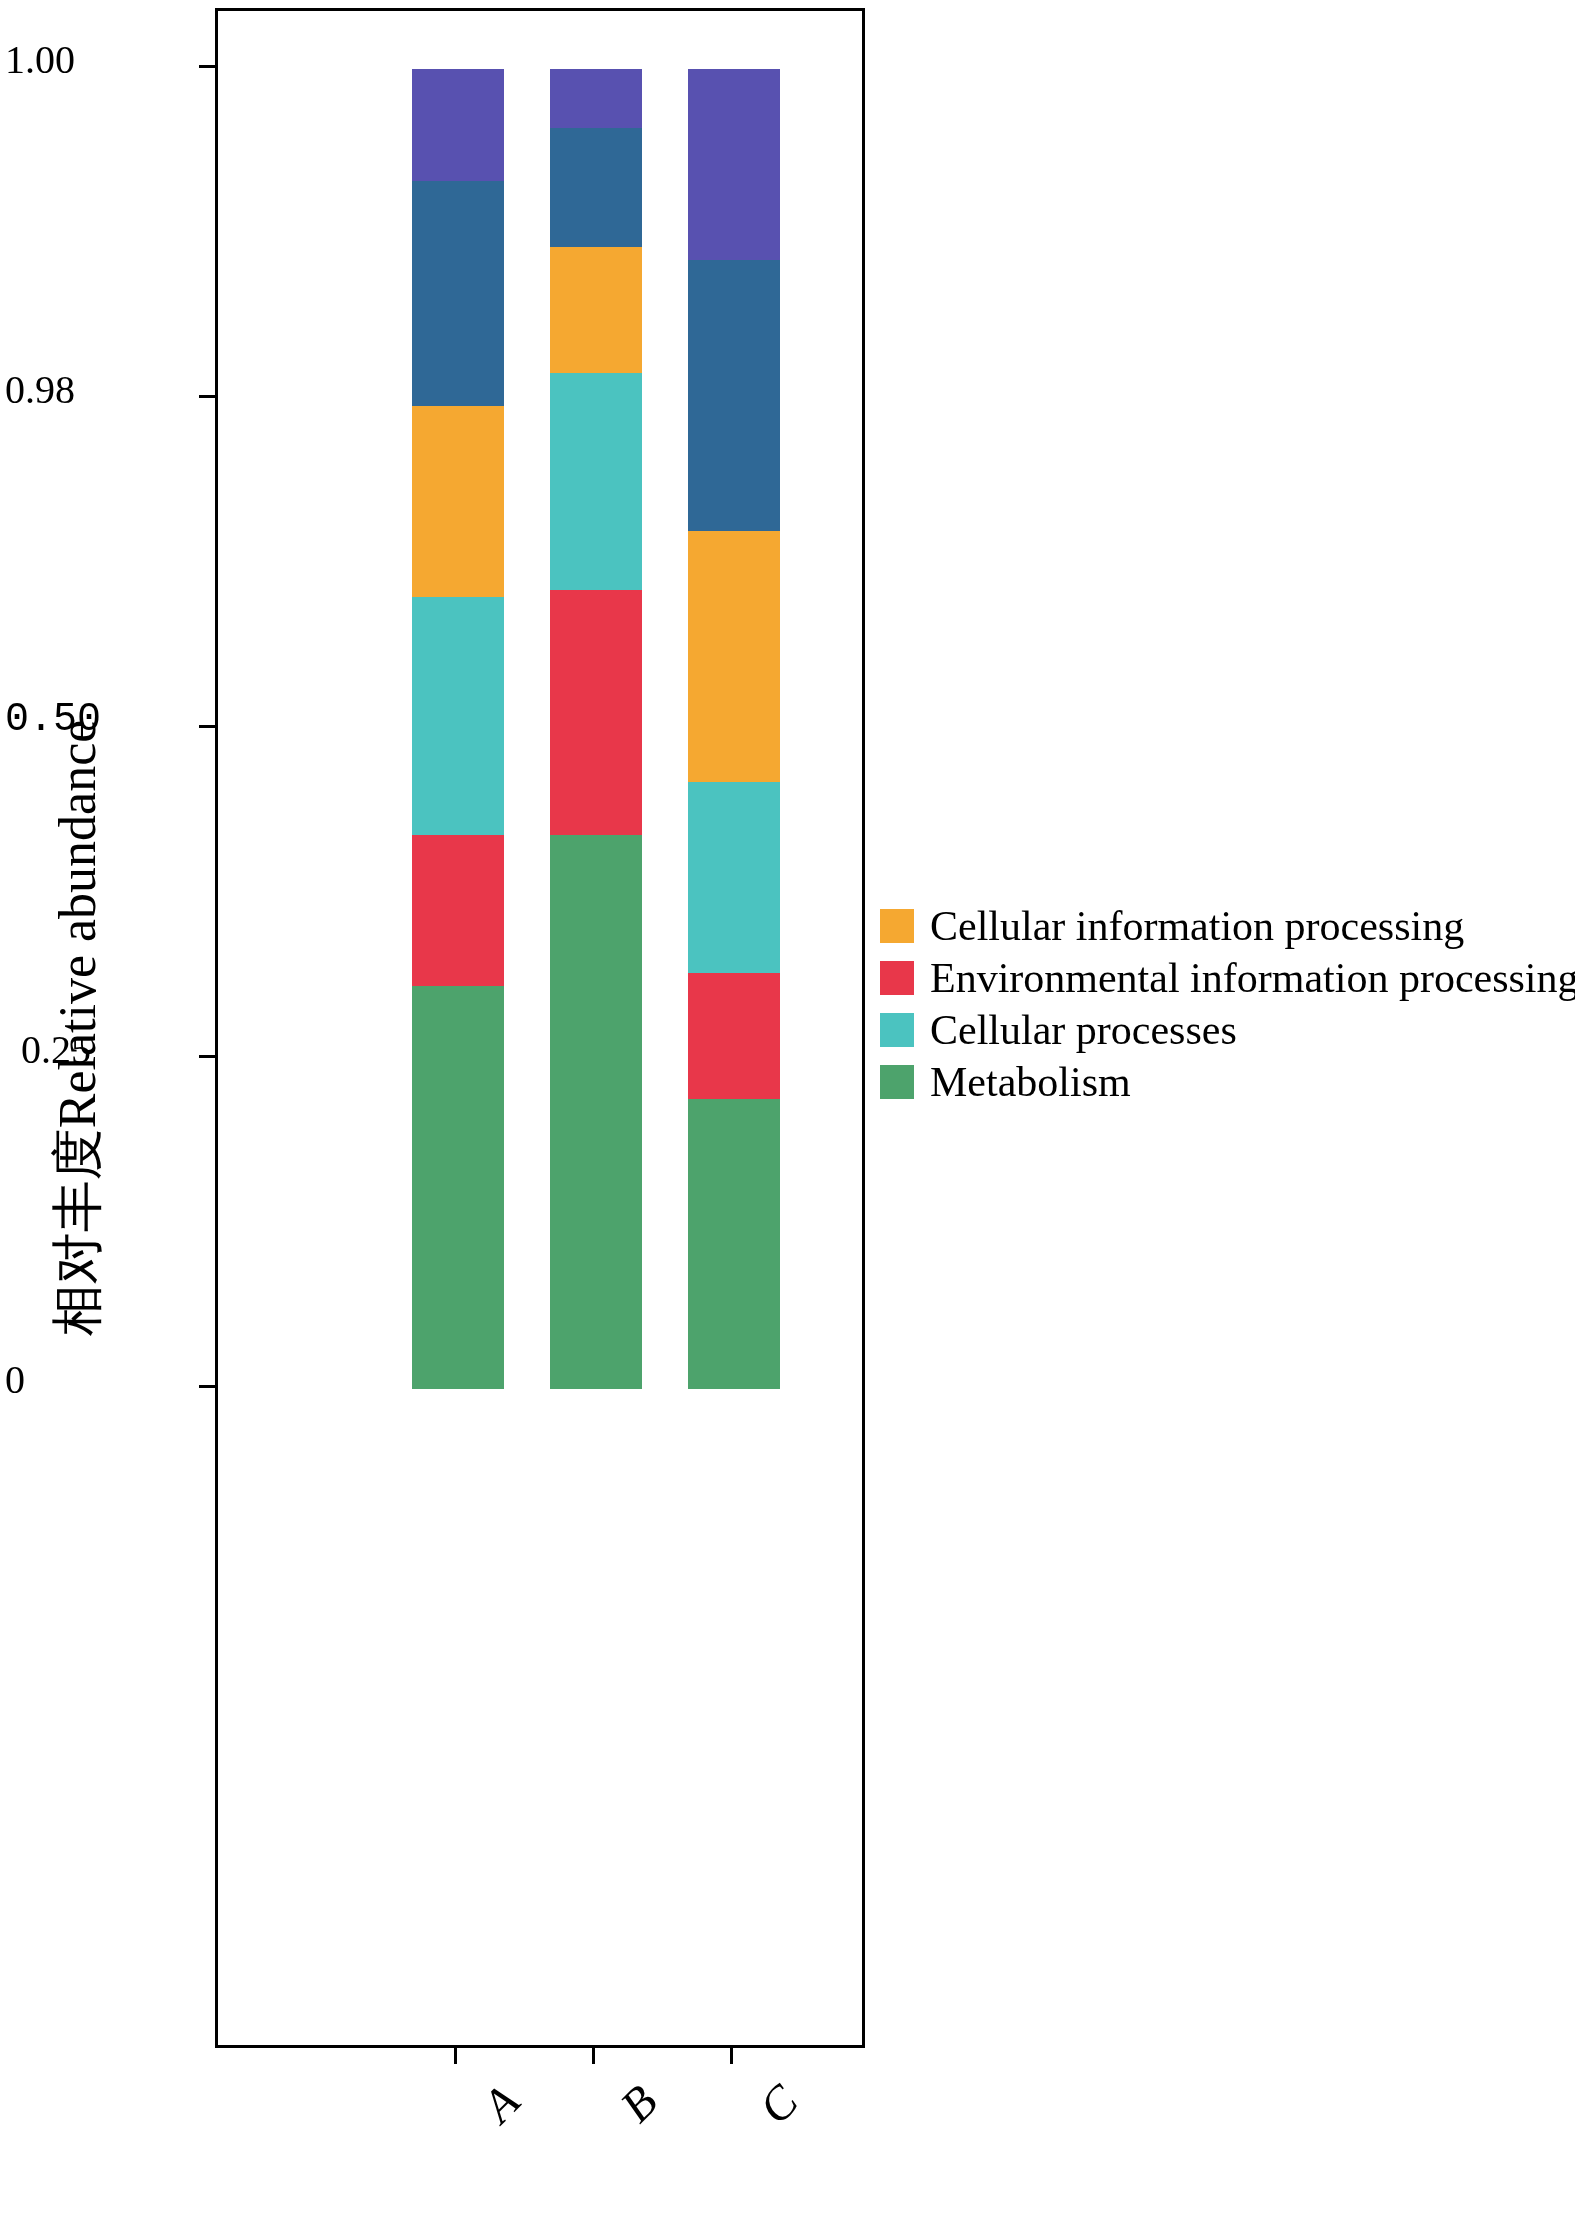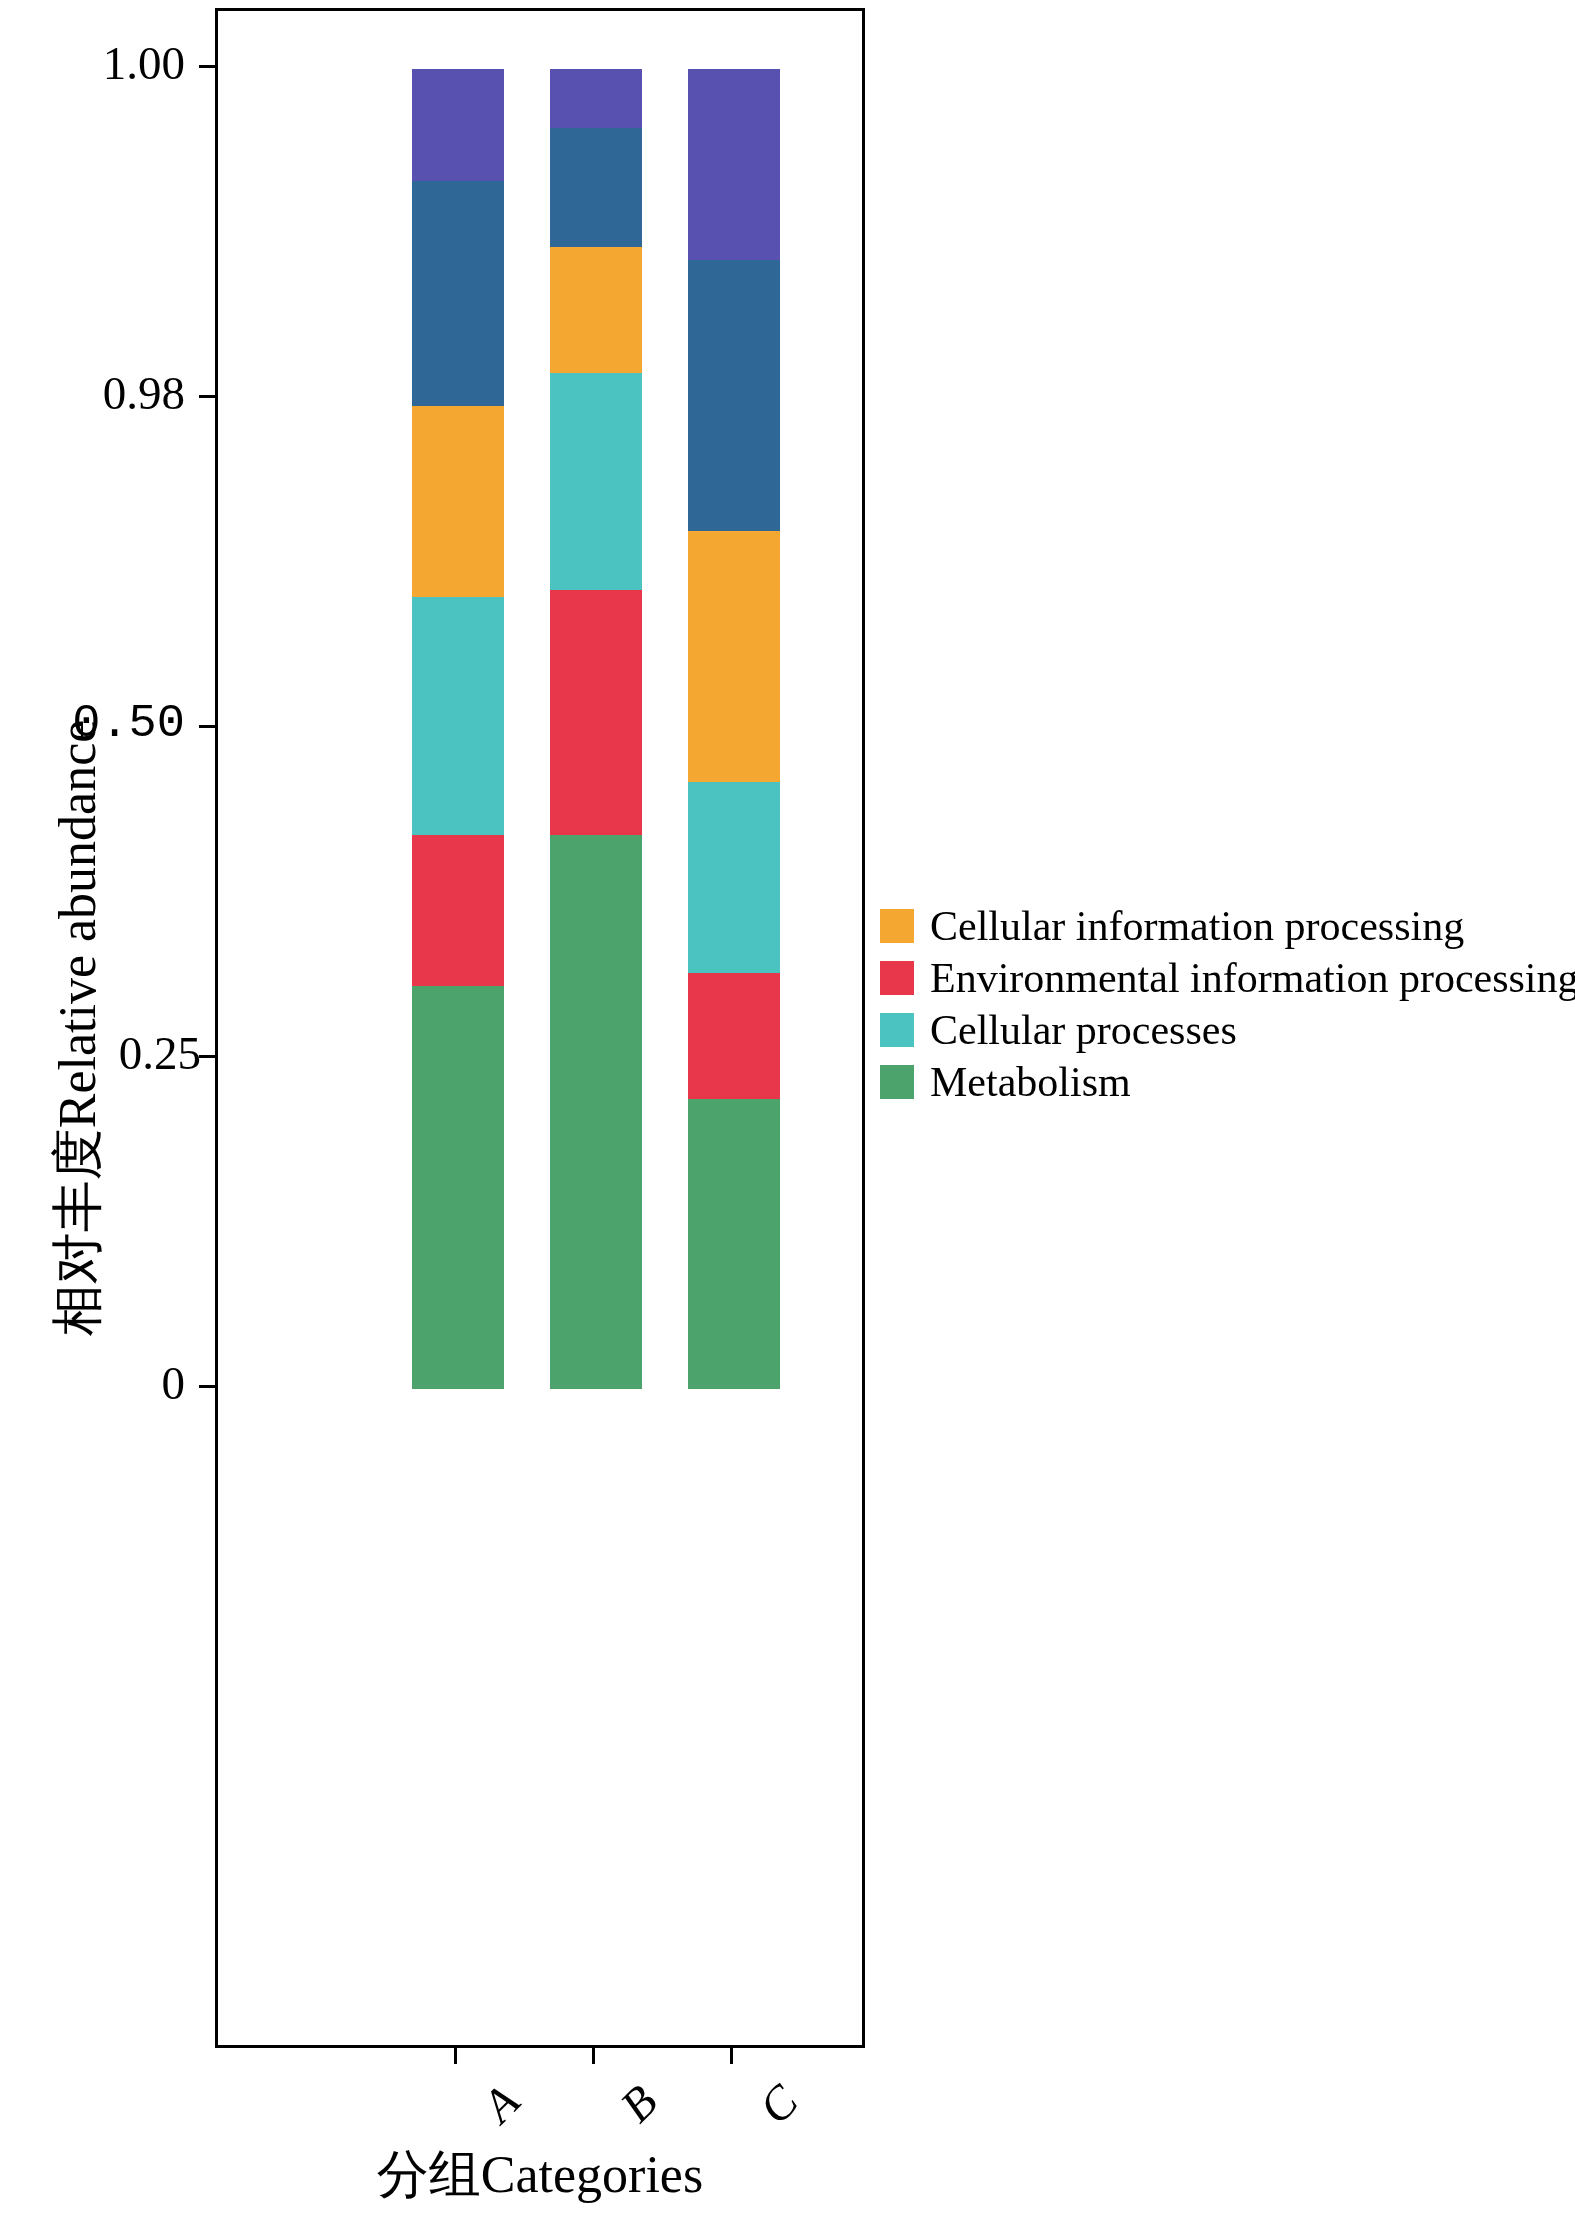--- a/index.html
+++ b/index.html
@@ -52,22 +52,22 @@
   .seg {
     position: absolute;
     left: 0;
     width: 100%;
   }
 
   
   .y-tick-label {
     position: absolute;
     right: 0;
-    text-align: right;
-    font-size: 47px;
+    text-align: left;
+    font-size: 40px;
     color: #000;
     line-height: 1;
     white-space: nowrap;
   }
   .y-tick-mark {
     position: absolute;
     background: #000;
     height: 3px;
     width: 16px;
   }
@@ -191,21 +191,20 @@
       <div class="x-tick-mark" style="left: 591.5px; top: 2048px;"></div>
       <div class="x-tick-label" style="left: 601px; top: 2074px;">B</div>
       <div class="x-tick-mark" style="left: 729.5px; top: 2048px;"></div>
       <div class="x-tick-label" style="left: 739px; top: 2074px;">C</div>
     </div>
 
   <div id="y-axis-title-wrap" style="position:absolute;left:60px;top:8px;width:60px;height:2040px;">
     <div id="y-axis-title">相对丰度Relative abundance</div>
   </div>
 
-  <div id="x-axis-title">分组Categories</div>
 
   <div id="legend">
       <div class="legend-row">
         <div class="legend-swatch" style="background: rgb(245, 168, 49);"></div>
         <div class="legend-label">Cellular information processing</div>
       </div>
       <div class="legend-row">
         <div class="legend-swatch" style="background: rgb(232, 55, 74);"></div>
         <div class="legend-label">Environmental information processing</div>
       </div>

